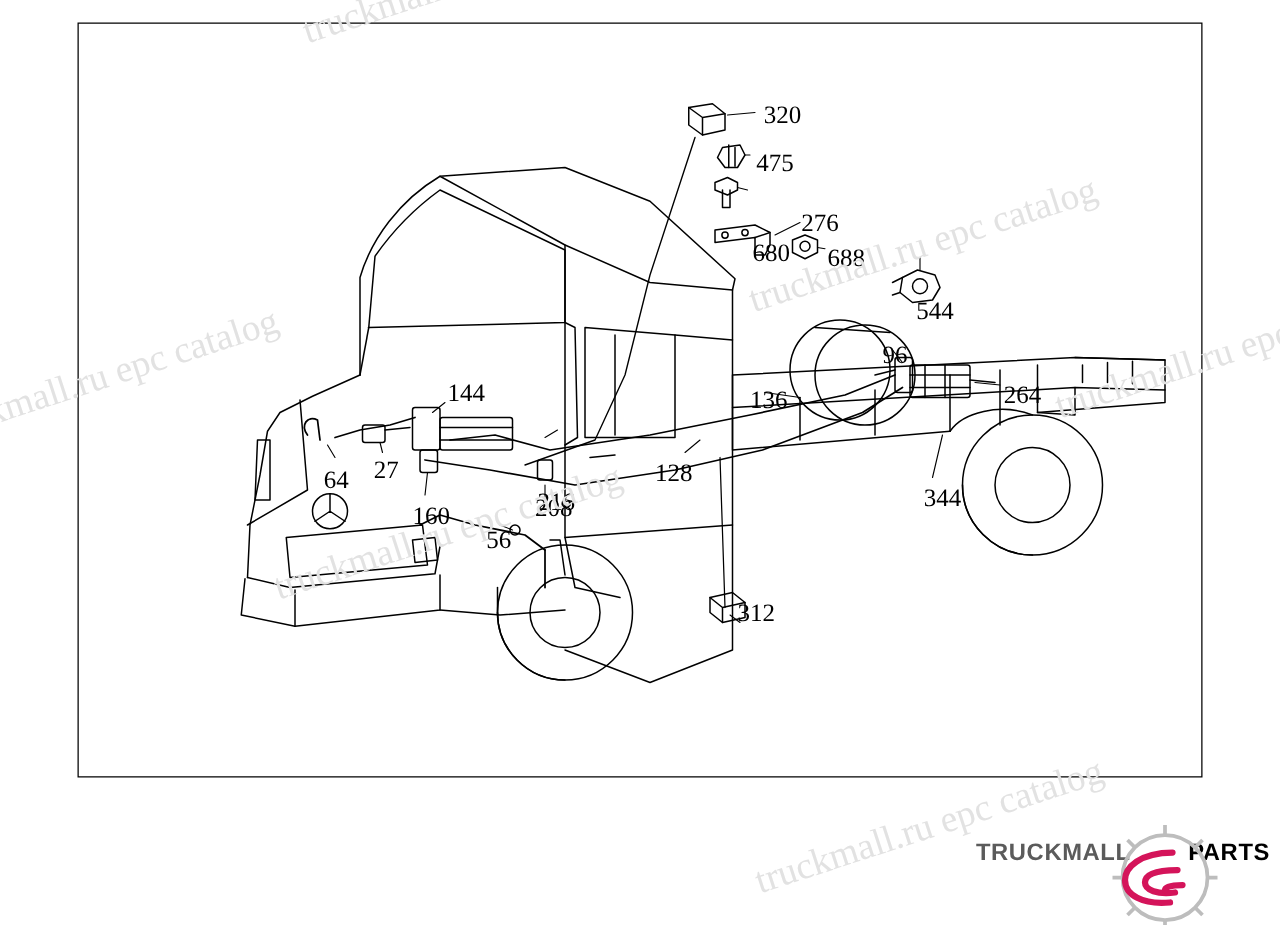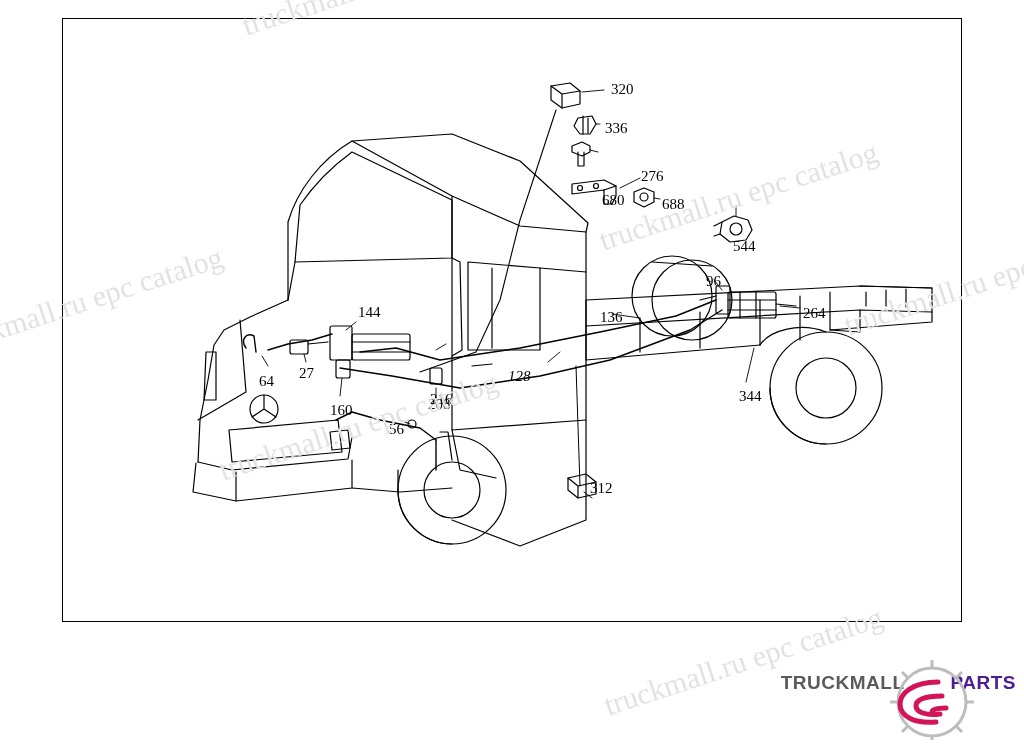--- a/index.html
+++ b/index.html
@@ -48,21 +48,21 @@
     position: absolute;
     color: #e2e2e2;
     font-family: "Liberation Serif", serif;
     font-size: 30px;
     white-space: nowrap;
     transform-origin: left top;
   }
   .callout {
     position: absolute;
     font-family: "Liberation Serif", serif;
-    font-size: 15px;
+    font-size: 20px;
     color: #000;
     white-space: nowrap;
   }
   .brandmark {
     position: absolute;
     right: 14px;
     bottom: 10px;
     width: 190px;
     height: 86px;
   }
@@ -70,21 +70,21 @@
     position: absolute;
     right: 8px;
     bottom: 56px;
     font-family: "Liberation Sans", sans-serif;
     font-size: 19px;
     letter-spacing: 0.5px;
     font-weight: bold;
     color: #5b5b5b;
     white-space: nowrap;
   }
-  .brand-text .parts { color: #4c1d95; margin-left: 46px; }
+  .brand-text .parts { color: #000000; margin-left: 46px; }
 </style>
 </head>
 <body>
 
 <div id="page">
 
   <div class="frame"></div>
 
   <svg class="diagram-svg" viewBox="0 0 1024 750">
     <g fill="none" stroke="#000" stroke-width="1.2" stroke-linejoin="round" stroke-linecap="round">
@@ -215,31 +215,31 @@
       <path d="M746 382 L754 348" stroke-width="0.9"></path>
       <path d="M340 396 L342 378" stroke-width="0.9"></path>
       <path d="M436 404 L436 388" stroke-width="0.9"></path>
       <path d="M400 420 L410 424" stroke-width="0.9"></path>
       <path d="M592 498 L584 492" stroke-width="0.9"></path>
     </g>
   </svg>
 
   <div class="wm-layer">
     <div class="callout" style="left:611px;top:81px;">320</div>
-    <div class="callout" style="left:605px;top:120px;">336</div>
+    <div class="callout" style="left:605px;top:120px;">475</div>
     <div class="callout" style="left:602px;top:148px;margin-top:44px;">680</div>
     <div class="callout" style="left:641px;top:168px;">276</div>
     <div class="callout" style="left:662px;top:196px;">688</div>
     <div class="callout" style="left:733px;top:194px;margin-top:44px;">544</div>
     <div class="callout" style="left:706px;top:273px;">96</div>
     <div class="callout" style="left:803px;top:305px;text-align:center;">264</div>
     <div class="callout" style="left:600px;top:309px;">136</div>
     <div class="callout" style="left:358px;top:304px;">144</div>
     <div class="callout" style="left:430px;top:355px;margin-top:36px;">216</div>
-    <div class="callout" style="left:508px;top:368px;font-style:italic;">128</div>
+    <div class="callout" style="left:524px;top:368px;">128</div>
     <div class="callout" style="left:299px;top:365px;">27</div>
     <div class="callout" style="left:259px;top:373px;">64</div>
     <div class="callout" style="left:739px;top:388px;">344</div>
     <div class="callout" style="left:330px;top:402px;">160</div>
     <div class="callout" style="left:428px;top:396px;">208</div>
     <div class="callout" style="left:389px;top:421px;">56</div>
     <div class="callout" style="left:590px;top:480px;">312</div>
   </div>
 
   <div class="wm-layer">

